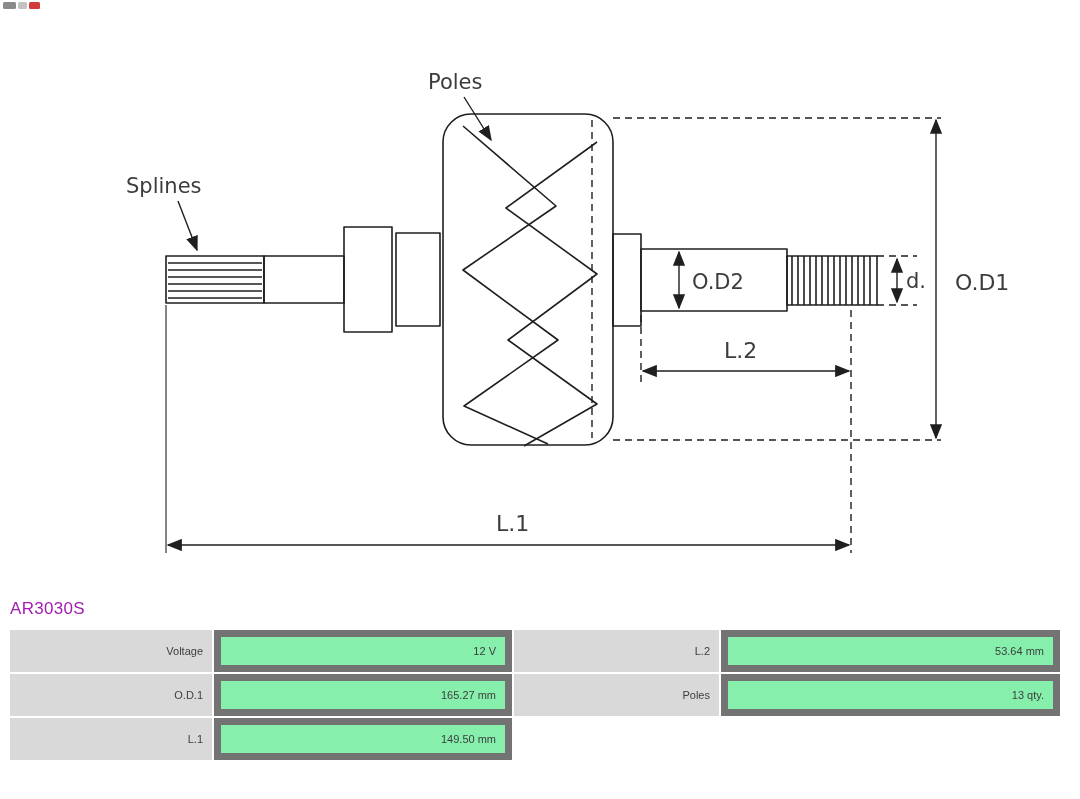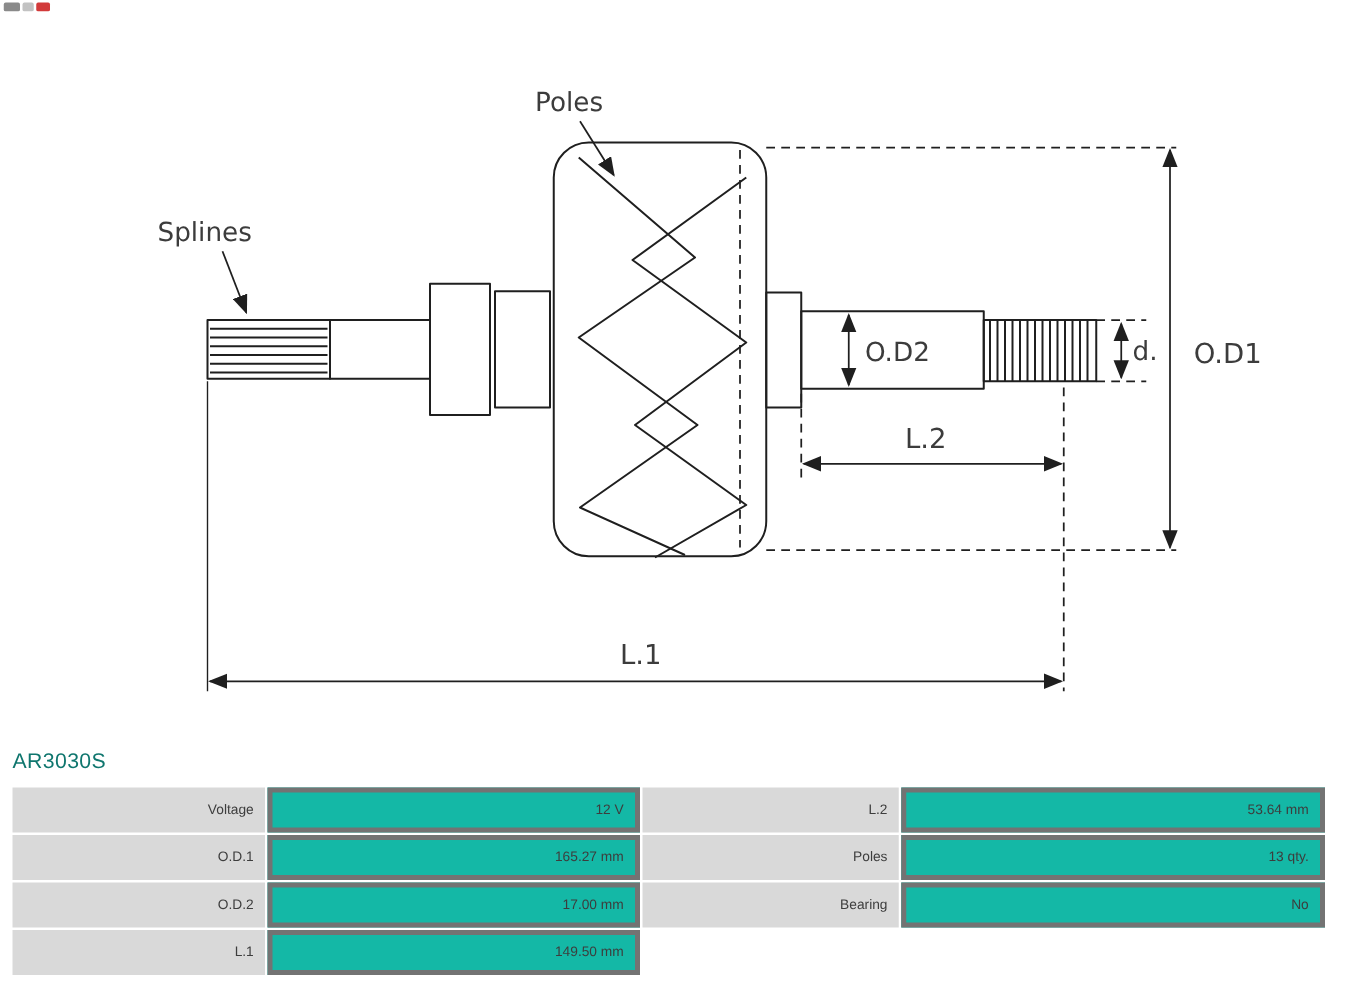--- a/index.html
+++ b/index.html
@@ -5,30 +5,30 @@
   html,body{margin:0;padding:0;}
   body{
     width:1080px;height:799px;position:relative;background:#ffffff;
     font-family:"Liberation Sans", sans-serif;overflow:hidden;color:#3d3d3d;
   }
   .logo{position:absolute;top:0;left:2px;}
   .diagram{position:absolute;top:0;left:0;}
   .diagram text{font-family:"DejaVu Sans", sans-serif;fill:#3c3c3c;}
   .part-number{
     position:absolute;top:599px;left:10px;
-    font-size:17px;color:#0f766e;letter-spacing:.3px;
+    font-size:17px;color:#a21caf;letter-spacing:.3px;
   }
   table.spec-table{
     position:absolute;top:628px;left:8px;width:1054px;
     border-collapse:separate;border-spacing:2px;
     font-size:11px;color:#3d3d3d;table-layout:fixed;
   }
   table.spec-table td{height:28px;padding:0 9px;overflow:hidden;white-space:nowrap;}
   td.lbl{background:#d9d9d9;text-align:right;}
-  td.val{background:#14b8a6;border:4px solid #737373;text-align:right;}
+  td.val{background:#86efac;border:7px solid #737373;text-align:right;}
   td.empty{background:transparent;border:none;}
 </style>
 </head>
 <body>
 
 <svg class="logo" width="46" height="12" aria-hidden="true">
   <rect x="1" y="2" width="13" height="7" rx="1.5" fill="#8a8a8a"></rect>
   <rect x="16" y="2" width="9" height="7" rx="1.5" fill="#c2c2c2"></rect>
   <rect x="27" y="2" width="11" height="7" rx="1.5" fill="#d23a3a"></rect>
 </svg>
@@ -131,25 +131,19 @@
       <td class="lbl">L.2</td>
       <td class="val">53.64 mm</td>
     </tr>
     <tr>
       <td class="lbl">O.D.1</td>
       <td class="val">165.27 mm</td>
       <td class="lbl">Poles</td>
       <td class="val">13 qty.</td>
     </tr>
     <tr>
-      <td class="lbl">O.D.2</td>
-      <td class="val">17.00 mm</td>
-      <td class="lbl">Bearing</td>
-      <td class="val">No</td>
-    </tr>
-    <tr>
       <td class="lbl">L.1</td>
       <td class="val">149.50 mm</td>
       <td class="lbl empty"></td>
       <td class="val empty"></td>
     </tr>
   </tbody>
 </table>
 
 </body></html>

